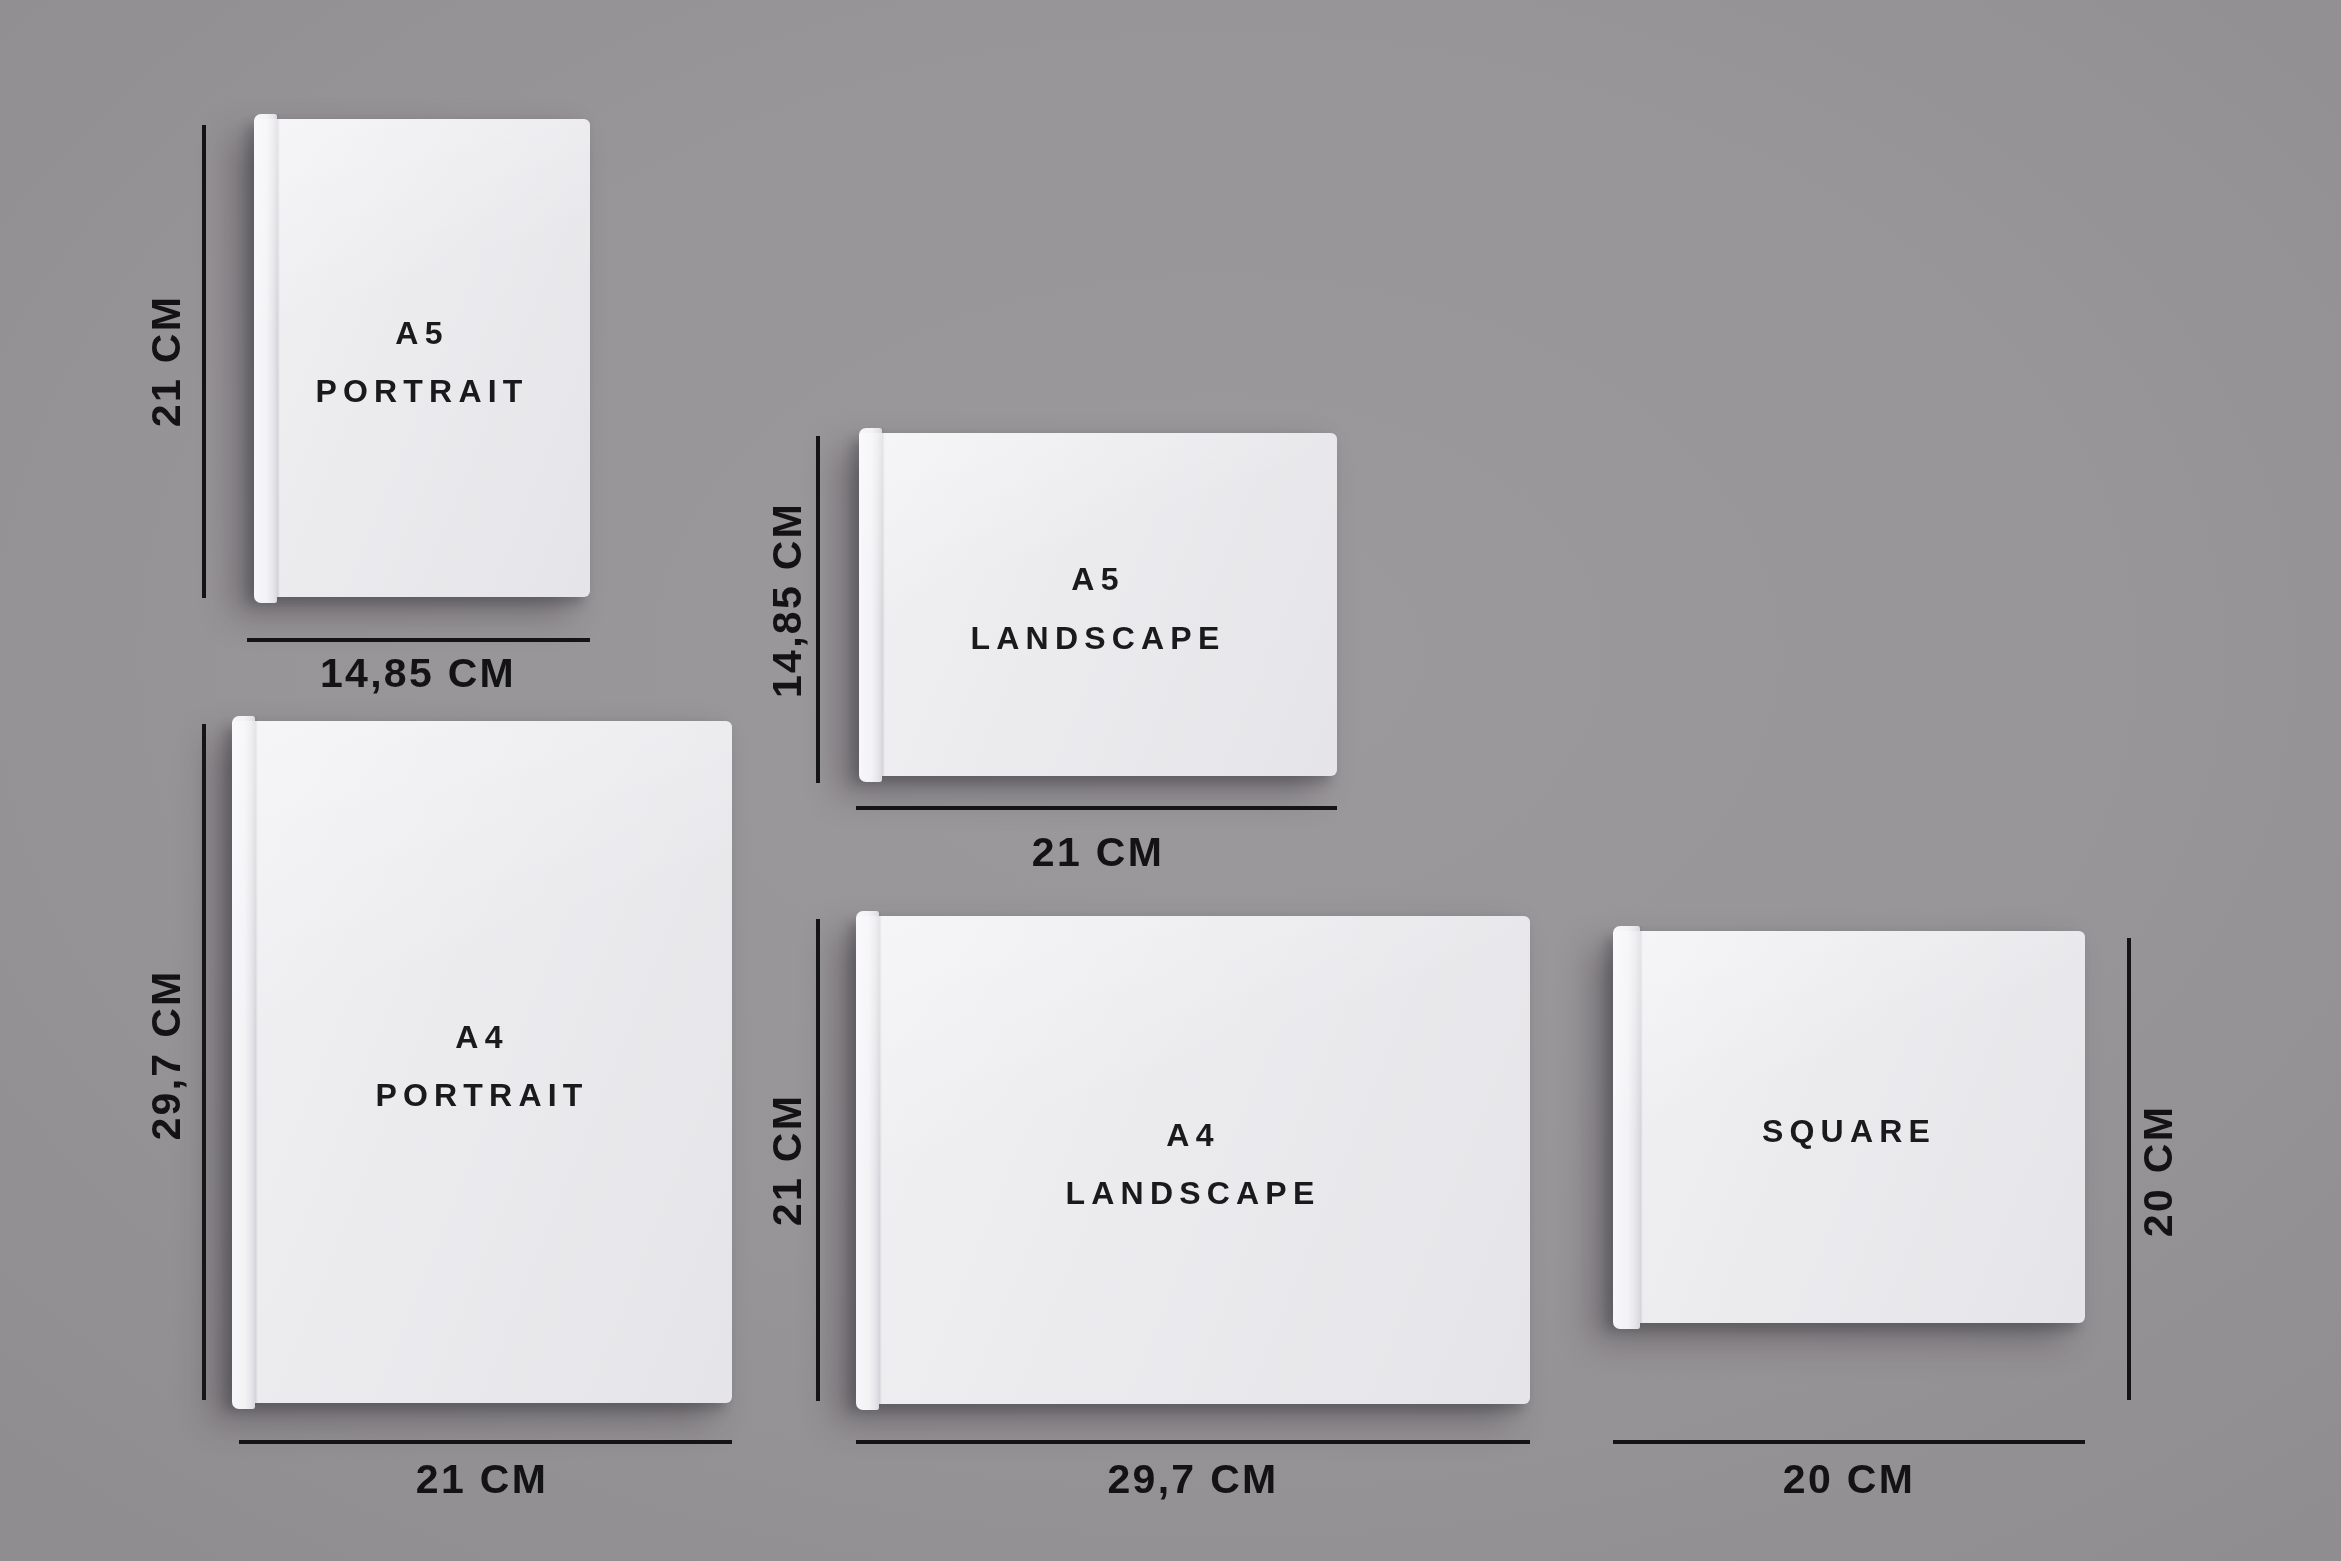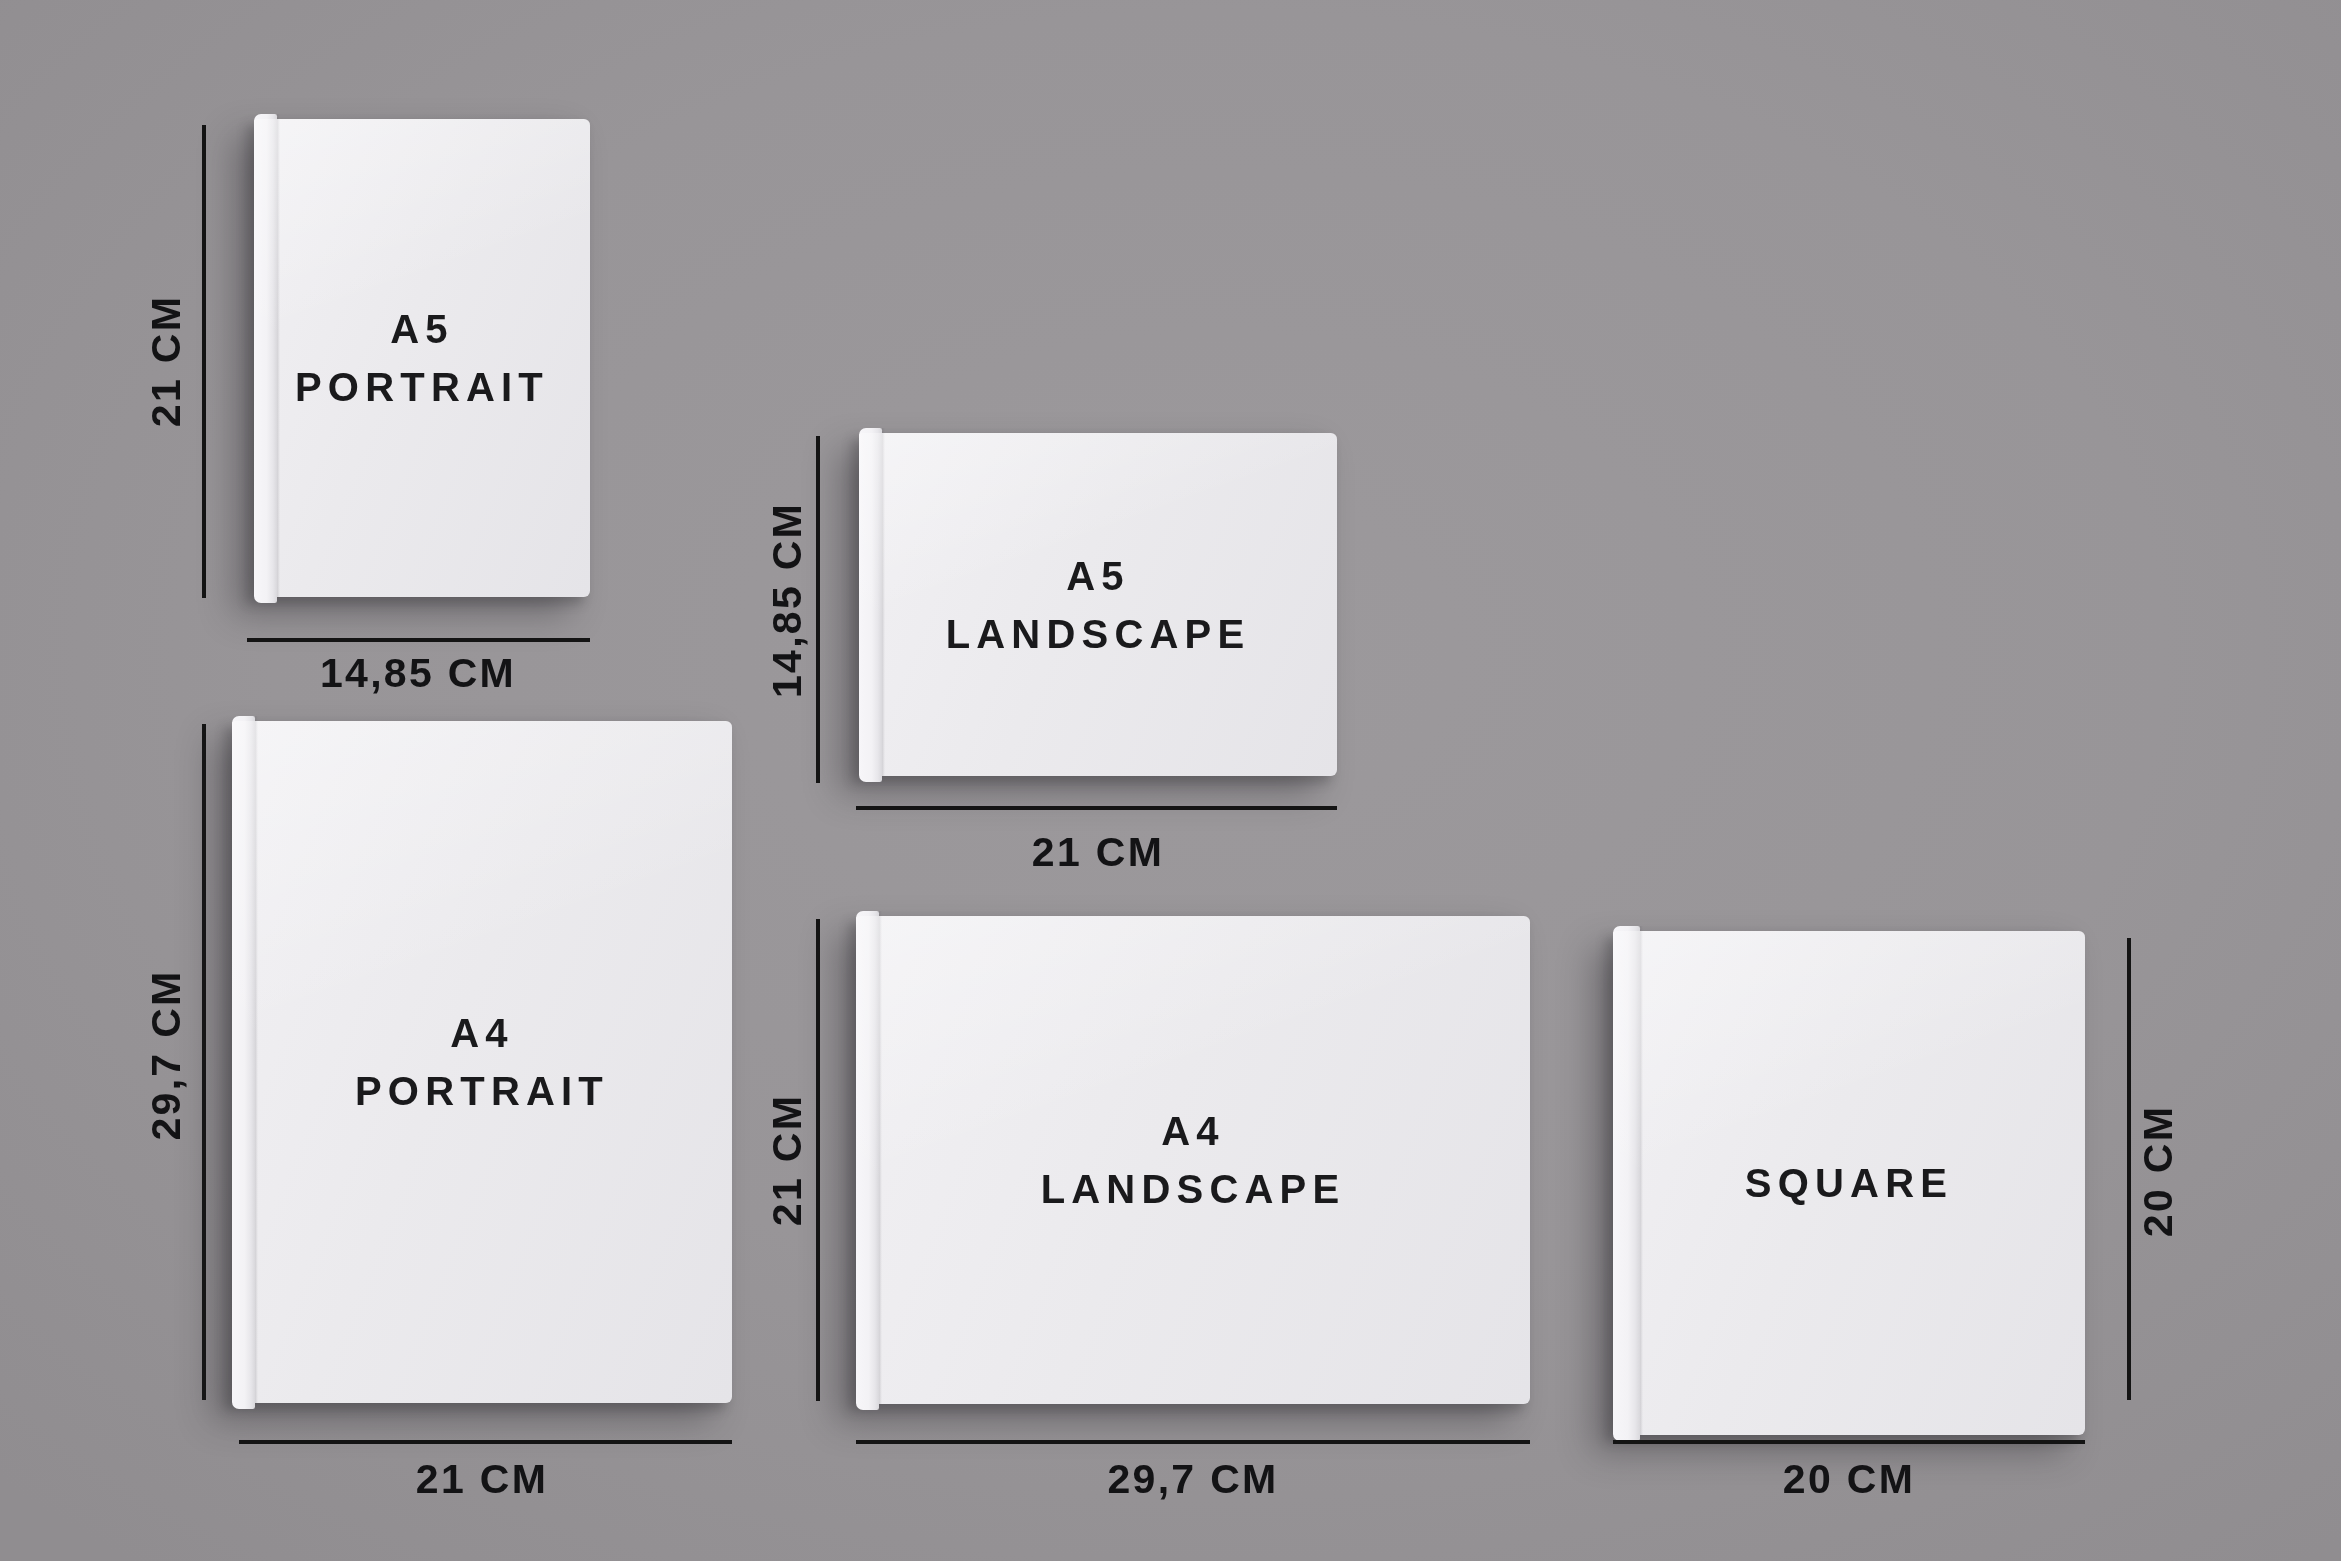--- a/index.html
+++ b/index.html
@@ -51,26 +51,27 @@
   .cover-title {
     position: absolute;
     inset: 0;
     display: flex;
     flex-direction: column;
     justify-content: center;
     align-items: center;
     gap: 14px;
   }
   .cover-title .line {
-    font-size: 40px;
+    font-size: 32px;
     font-weight: 600;
     letter-spacing: 6.2px;
     line-height: 1.1;
     color: #1a1a1c;
     white-space: nowrap;
+    margin-top: 9px;
   }
   .cover-title .line:empty { display: none; }
 
   
   .dim-line {
     position: absolute;
     background: #141414;
   }
   .dim-label {
     position: absolute;
@@ -108,21 +109,21 @@
   #hlabel-3 { left: 482px;  top: 1479px; }
 
   
   #book-4   { left: 856px; top: 916px; width: 674px; height: 488px; }
   #vline-4  { left: 816px; top: 919px; width: 3.9px;   height: 482px; }
   #vlabel-4 { left: 787px; top: 1160px; }
   #hline-4  { left: 856px; top: 1440px; width: 674px; height: 3.9px; }
   #hlabel-4 { left: 1193px; top: 1479px; }
 
   
-  #book-5   { left: 1613px; top: 931px; width: 472px; height: 504px; }
+  #book-5   { left: 1613px; top: 931px; width: 472px; height: 392px; }
   #book-5 .spine { width: 26.5px; }
   #vline-5  { left: 2127px; top: 938px; width: 3.9px;   height: 462px; }
   #vlabel-5 { left: 2158px; top: 1171px; }
   #hline-5  { left: 1613px; top: 1440px; width: 472px; height: 3.9px; }
   #hlabel-5 { left: 1849px; top: 1479px; }
 </style>
 </head>
 <body>
 
 <div class="stage">

